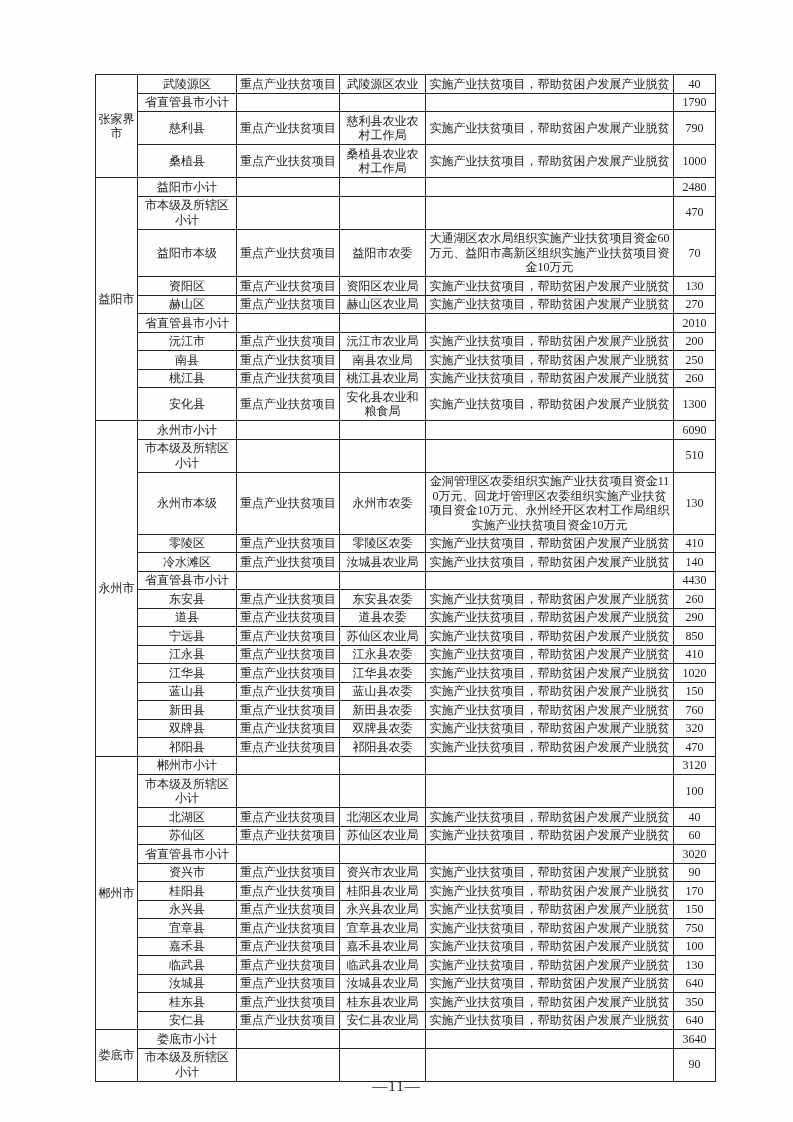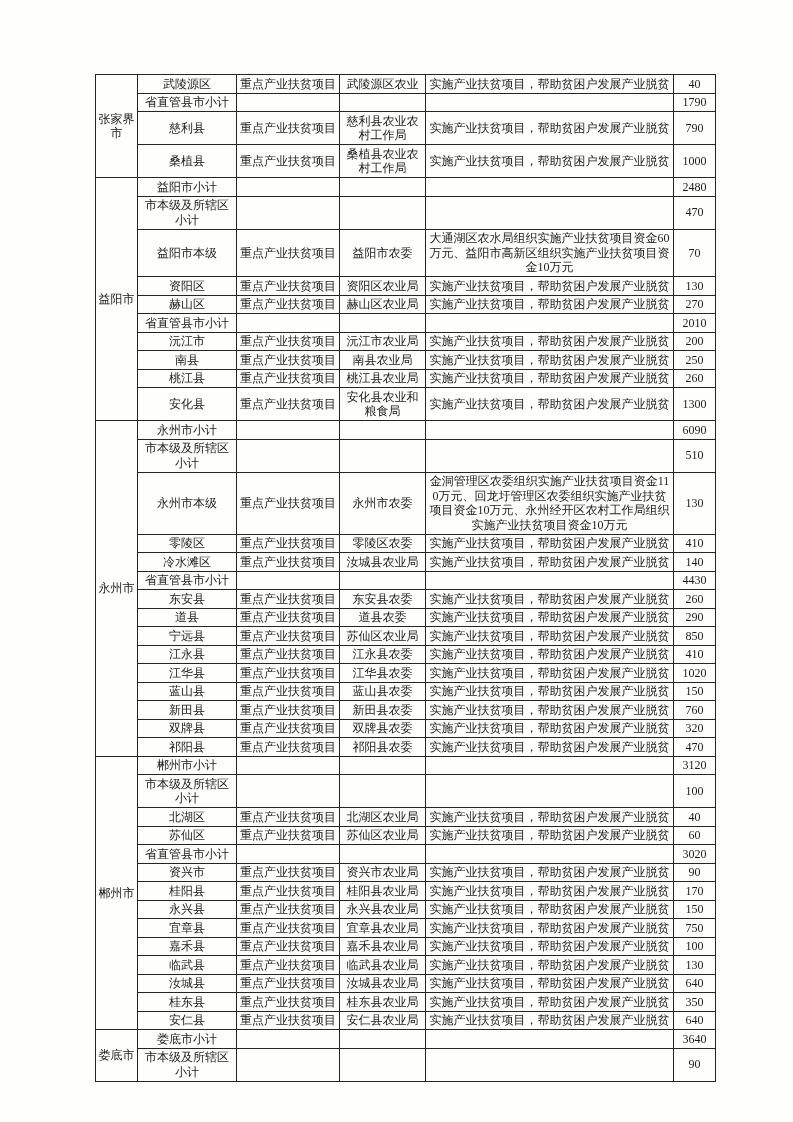--- a/index.html
+++ b/index.html
@@ -374,13 +374,14 @@
         </tr>
         <tr>
           <td class="cell-district">市本级及所辖区小计</td>
           <td class="cell-type"></td>
           <td class="cell-agency"></td>
           <td class="cell-desc"></td>
           <td class="cell-amount">90</td>
         </tr>
       </tbody>
   </table>
+  <div class="page-number">—11—</div>
 </div>
 
 </body></html>

